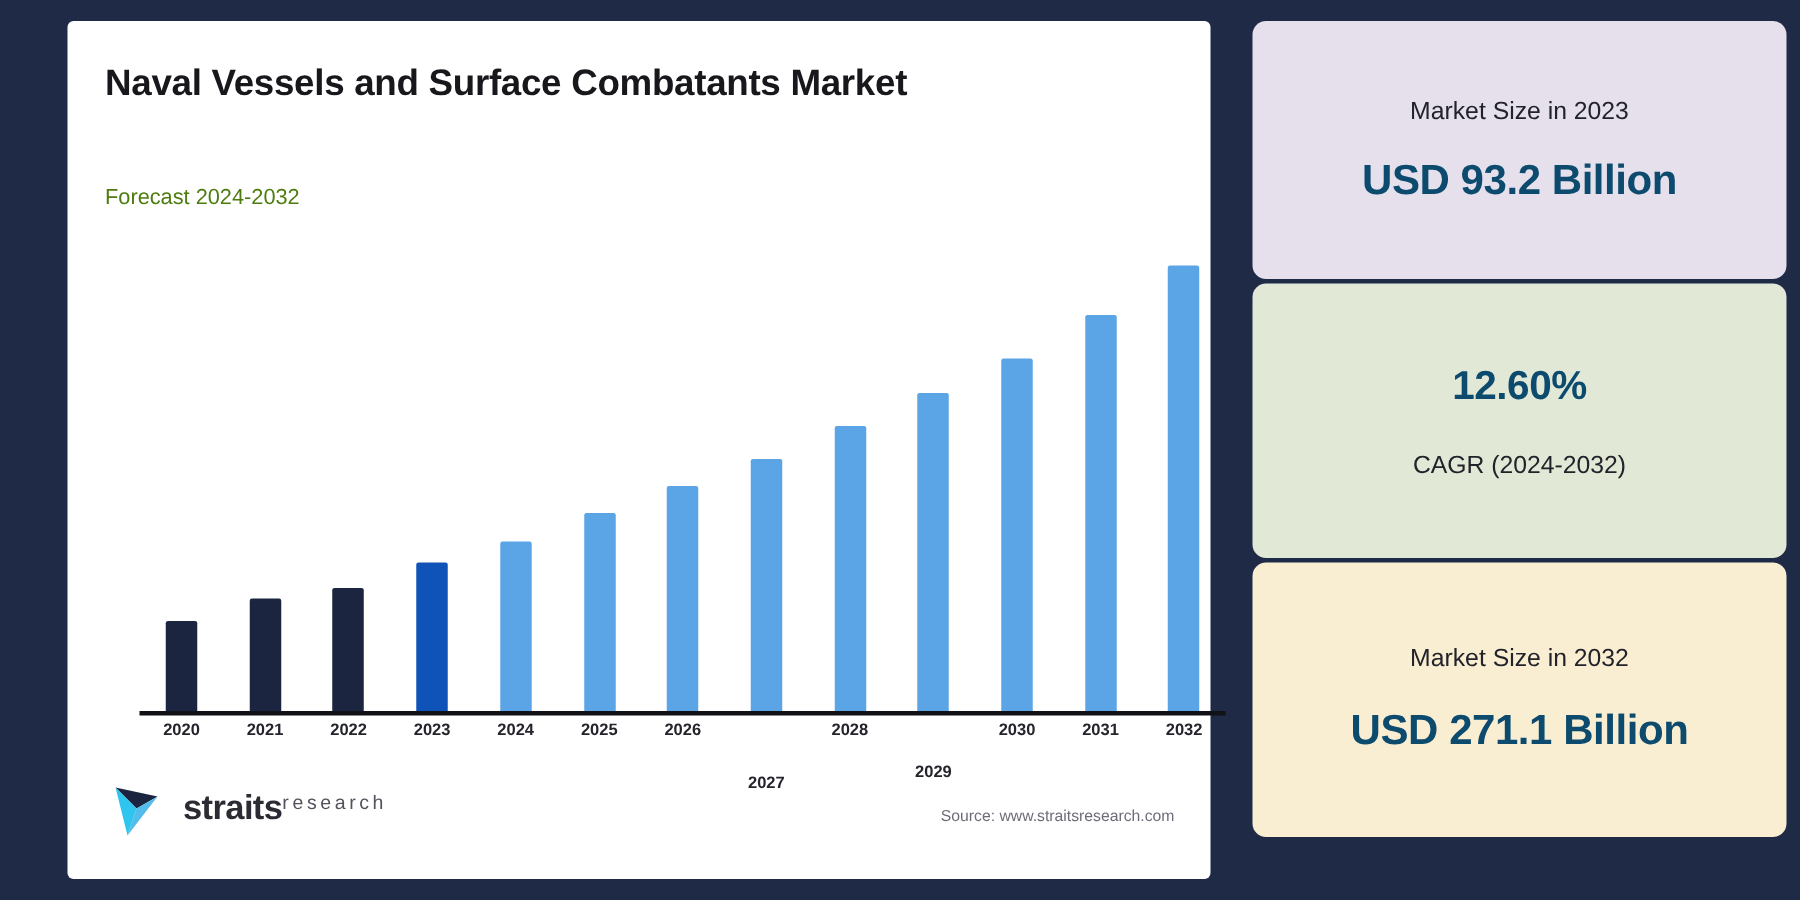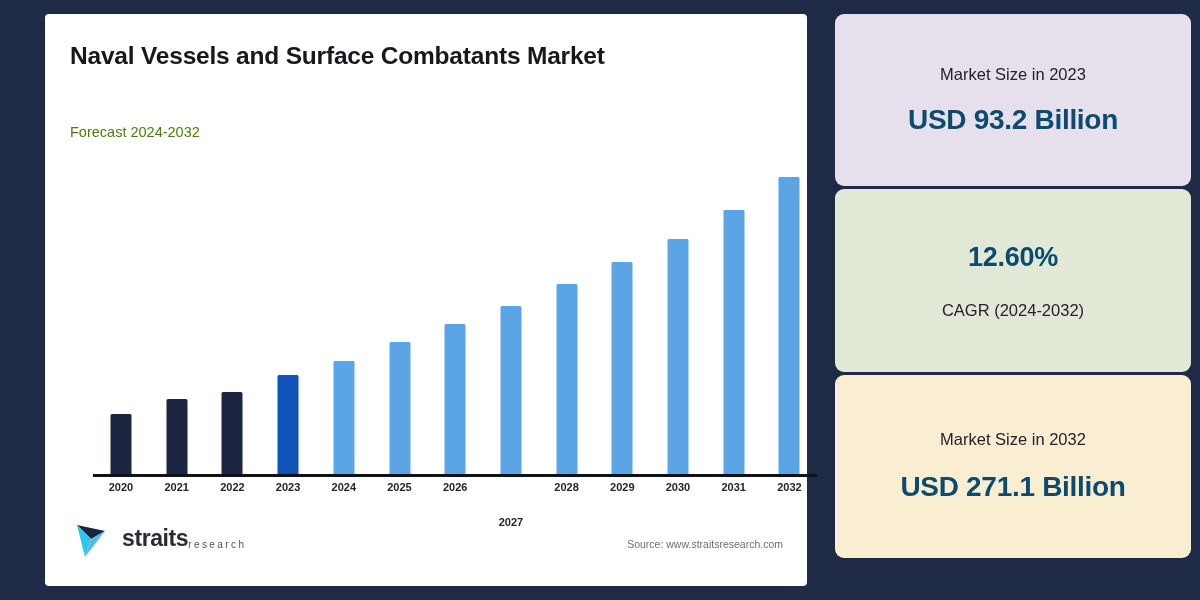--- a/index.html
+++ b/index.html
@@ -146,25 +146,25 @@
   }
 
   .logo-name {
     font-size: 23px;
     font-weight: bold;
     color: #2b2b33;
     letter-spacing: -0.4px;
   }
 
   .logo-sub {
-    font-size: 10px;
+    font-size: 13px;
     color: #52525c;
     letter-spacing: 2.4px;
     text-align: right;
-    margin-top: 13px;
+    margin-top: 1px;
   }
 
   .source-note {
     position: absolute;
     right: 24px;
     top: 524px;
     font-size: 10.5px;
     color: #6d6d79;
   }
 
@@ -281,21 +281,21 @@
       <div class="xlabels" id="xlabels-container">
           <div class="xlabel" style="left: 29px;">2020</div>
           <div class="xlabel" style="left: 84.7px;">2021</div>
           <div class="xlabel" style="left: 140.4px;">2022</div>
           <div class="xlabel" style="left: 196.1px;">2023</div>
           <div class="xlabel" style="left: 251.8px;">2024</div>
           <div class="xlabel" style="left: 307.5px;">2025</div>
           <div class="xlabel" style="left: 363.2px;">2026</div>
           <div class="xlabel" style="left: 418.9px; margin-top: 35px;">2027</div>
           <div class="xlabel" style="left: 474.6px;">2028</div>
-          <div class="xlabel" style="left: 530.3px;">2029</div>
+          <div class="xlabel" style="left: 530.3px; margin-top: 28px;">2029</div>
           <div class="xlabel" style="left: 586px;">2030</div>
           <div class="xlabel" style="left: 641.7px;">2031</div>
           <div class="xlabel" style="left: 697.4px;">2032</div>
         </div>
     </div>
 
     <div class="logo-wrap">
       <div class="logo-mark">
         <svg width="40" height="42" viewBox="0 0 40 42" xmlns="http://www.w3.org/2000/svg">
           <polygon points="2,8 30,14 16,22" fill="#1b2540"></polygon>

